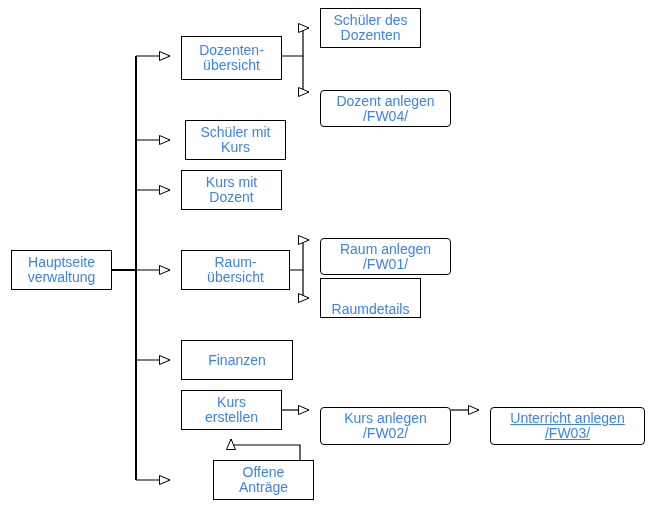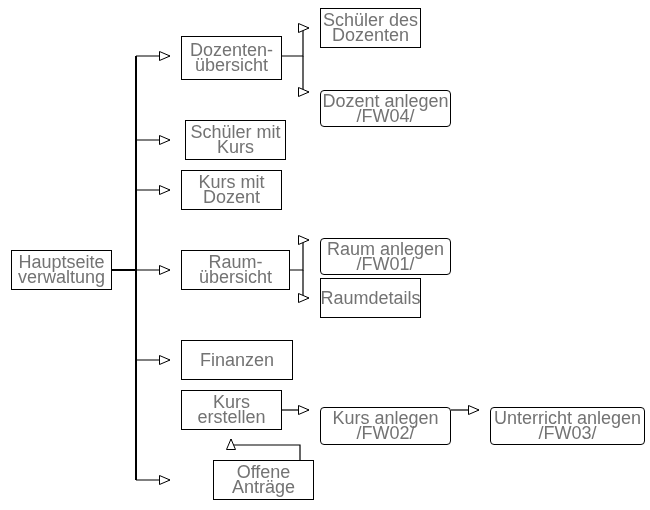--- a/index.html
+++ b/index.html
@@ -24,22 +24,22 @@
   }
   .node {
     position: absolute;
     box-sizing: border-box;
     border: 1px solid #000000;
     background: #ffffff;
     display: flex;
     align-items: center;
     justify-content: center;
     text-align: center;
-    color: #737373;
-    font-size: 18px;
+    color: #3b82f6;
+    font-size: 14px;
     line-height: 15px;
     white-space: pre-line;
     z-index: 2;
   }
   .node.rounded {
     border-radius: 4px;
     margin-top: 16px;
   }
 </style>
 </head>
@@ -123,38 +123,38 @@
 
   <div class="node" style="left:181px; top:250px; width:109px; height:40px;">
     <span>Raum-
 übersicht</span>
   </div>
 
   <div class="node rounded" style="left:320px; top:222px; width:131px; height:37px;">
     <span>Raum anlegen /FW01/</span>
   </div>
 
-  <div class="node" style="left:320px; top:278px; width:101px; height:40px;">
+  <div class="node" style="left:320px; top:278px; width:101px; height:40px;align-items:flex-end;">
     <span>Raumdetails</span>
   </div>
 
   <div class="node" style="left:181px; top:340px; width:112px; height:40px;">
     <span>Finanzen</span>
   </div>
 
   <div class="node" style="left:181px; top:390px; width:101px; height:40px;">
     <span>Kurs
 erstellen</span>
   </div>
 
   <div class="node rounded" style="left:320px; top:391px; width:131px; height:38px;">
     <span>Kurs anlegen /FW02/</span>
   </div>
 
-  <div class="node rounded" style="left:490px; top:391px; width:155px; height:38px;">
+  <div class="node rounded" style="left:490px; top:391px; width:155px; height:38px;text-decoration:underline;">
     <span>Unterricht anlegen /FW03/</span>
   </div>
 
   <div class="node" style="left:181px; top:460px; width:101px; height:40px;margin-left:32px;">
     <span>Offene
 Anträge</span>
   </div>
 
 </div>
 

